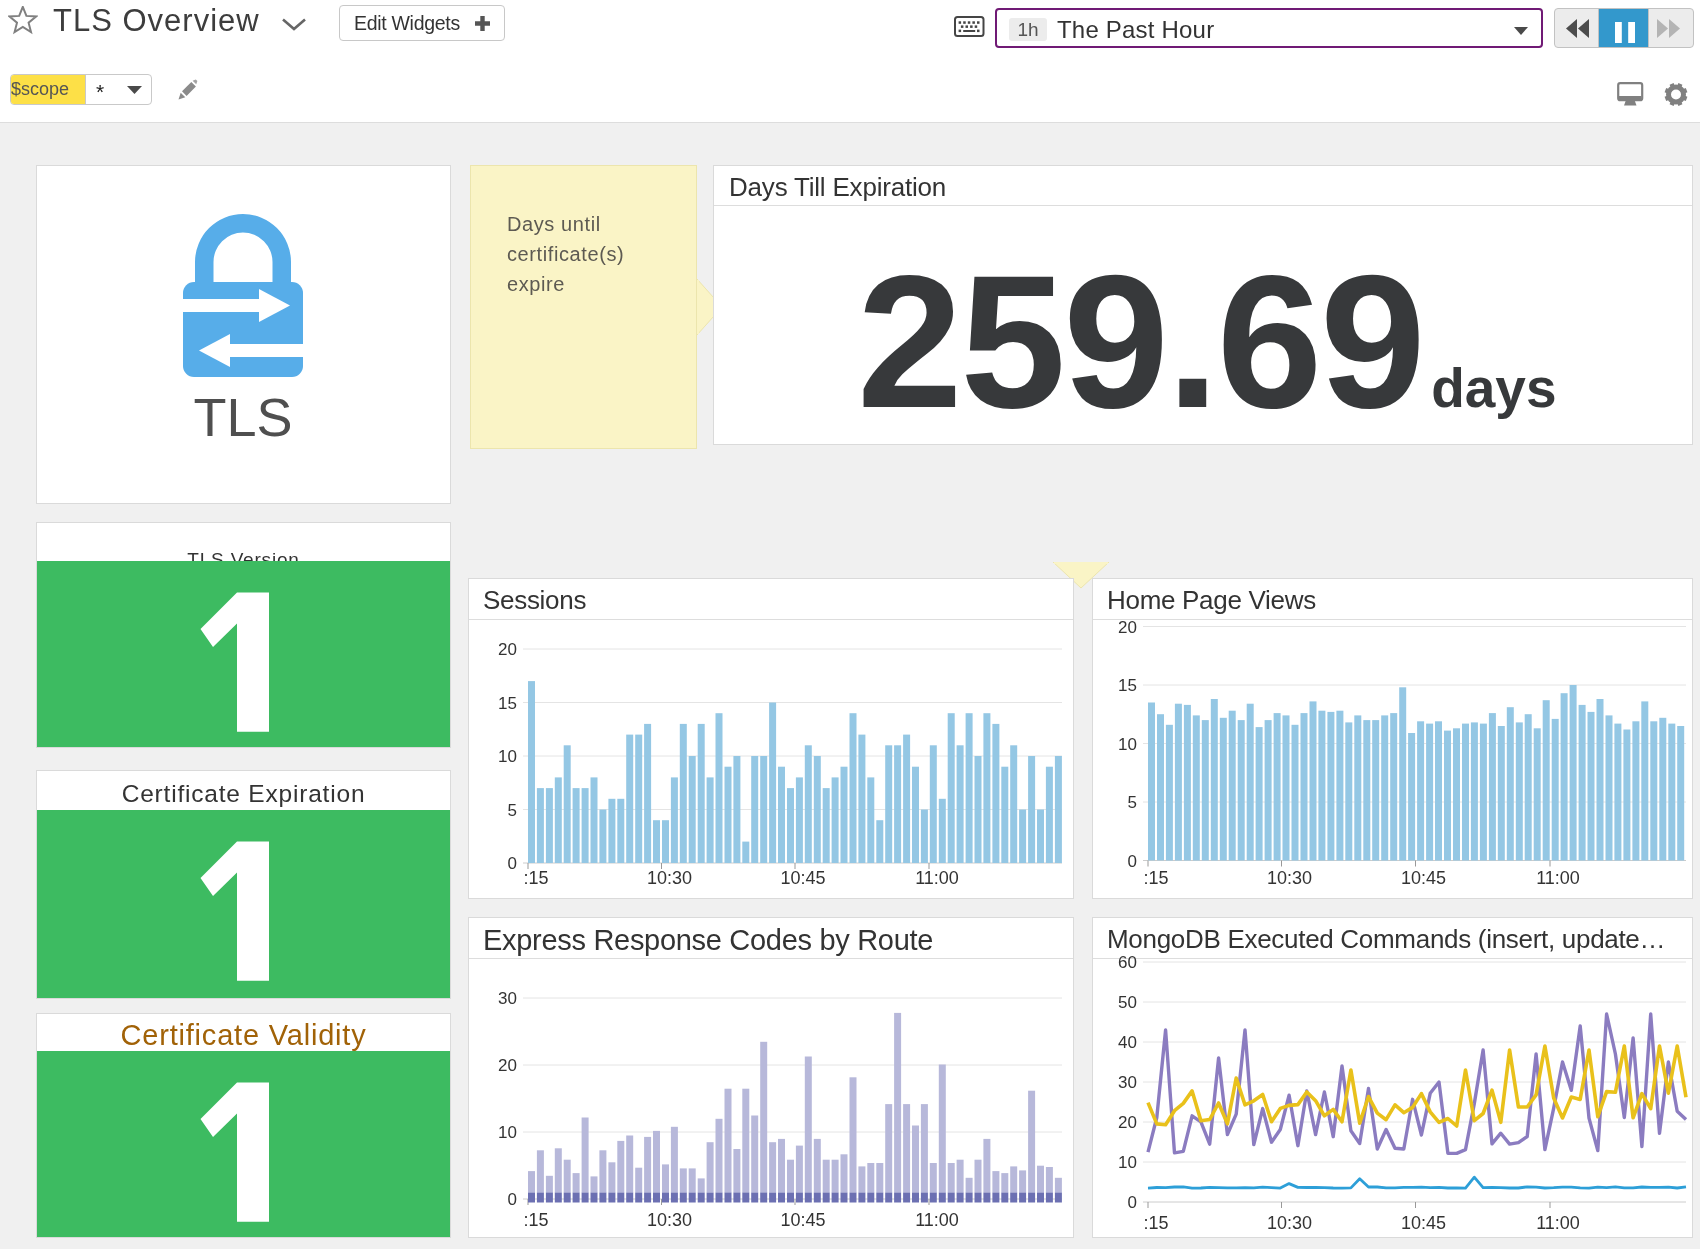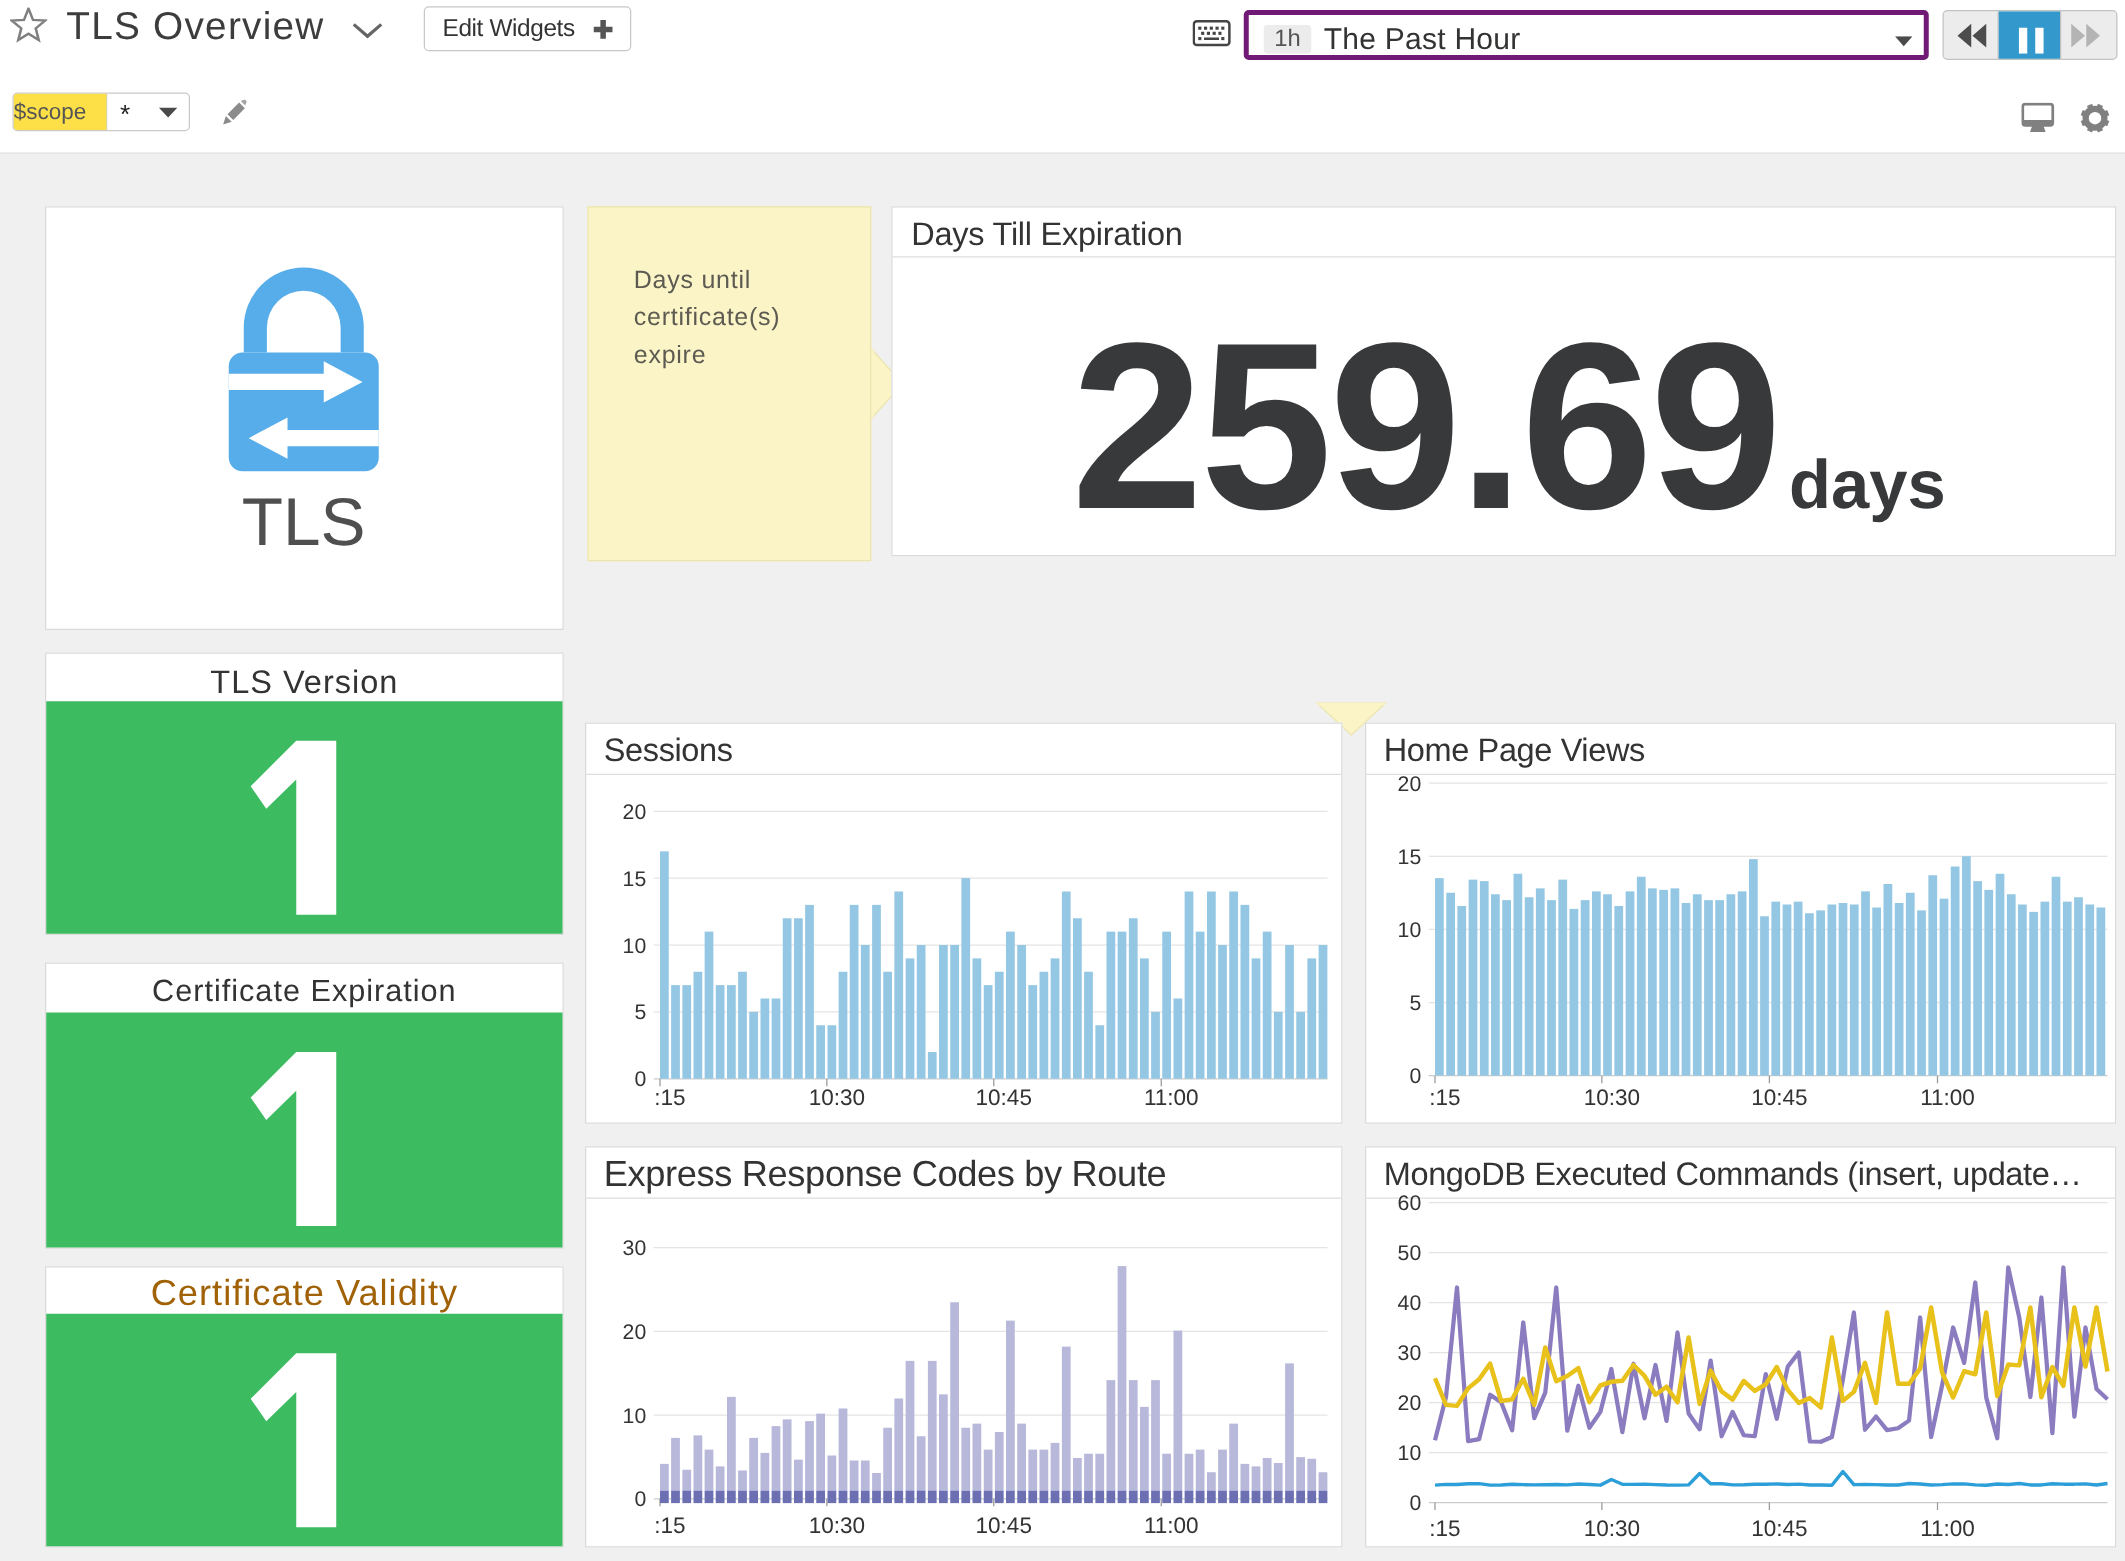--- a/index.html
+++ b/index.html
@@ -32,21 +32,21 @@
         <rect x="23" y="5.3" width="2.5" height="2.5"></rect>
         <rect x="6.9" y="9.4" width="2.5" height="2.5"></rect>
         <rect x="11.5" y="9.4" width="2.5" height="2.5"></rect>
         <rect x="16.1" y="9.4" width="2.5" height="2.5"></rect>
         <rect x="20.7" y="9.4" width="2.5" height="2.5"></rect>
         <rect x="4.6" y="13.6" width="2.5" height="2.5"></rect>
         <rect x="9.2" y="14" width="12" height="2"></rect>
         <rect x="23" y="13.6" width="2.5" height="2.5"></rect>
       </g>
     </svg>
-    <div class="abs" style="left:995px;top:8px;width:548px;height:40px;border:4px solid #701a75;border-radius:4px;background:#fff">
+    <div class="abs" style="left:995px;top:8px;width:548px;height:40px;border:2px solid #701a75;border-radius:4px;background:#fff">
       <div class="abs" style="left:12px;top:8px;width:38px;height:23px;background:#ececec;border-radius:3px;text-align:center;font-size:19px;color:#555;line-height:23px">1h</div>
       <span class="abs" style="left:60px;top:6px;font-size:24px;color:#333;letter-spacing:0.2px;white-space:nowrap">The Past Hour</span>
       <svg class="abs" style="left:517px;top:17px" width="14" height="9">
         <polygon points="0,0 14,0 7,8" fill="#4a4a4a"></polygon>
       </svg>
     </div>
     <div class="abs" style="left:1554px;top:8px;width:140px;height:40px;border:1px solid #c2c2c2;border-radius:4px;background:#ececec;overflow:hidden">
       <div class="abs" style="left:43px;top:0;width:1px;height:40px;background:#c2c2c2"></div>
       <div class="abs" style="left:44px;top:0;width:49px;height:40px;background:#3398cc"></div>
       <div class="abs" style="left:93px;top:0;width:1px;height:40px;background:#c2c2c2"></div>
@@ -95,21 +95,21 @@
     <svg class="abs" style="left:36px;top:165px" width="415" height="339" viewBox="0 0 415 339">
       <path d="M 159 117 L 159 97 A 48 48 0 0 1 255 97 L 255 117 L 236.5 117 L 236.5 97 A 29.5 29.5 0 0 0 177.5 97 L 177.5 117 Z" fill="#57ade9"></path>
       <rect x="147" y="117" width="120" height="95" rx="11" fill="#57ade9"></rect>
       <rect x="147" y="134" width="80" height="13" fill="#fff"></rect>
       <polygon points="223,124 254,140.5 223,157" fill="#fff"></polygon>
       <rect x="190" y="179" width="77" height="13" fill="#fff"></rect>
       <polygon points="163,185.5 194,169 194,202" fill="#fff"></polygon>
       <text x="207" y="271" font-size="54" fill="#4f4f4f" text-anchor="middle" font-weight="500">TLS</text>
     </svg>
     <div class="card" style="left:36px;top:522px;width:415px;height:226px">
-      <div style="position:absolute;left:0;top:0;width:100%;height:38px;text-align:center;font-size:26px;color:#333;letter-spacing:0.8px;line-height:38px;padding-top:3px">TLS Version</div>
+      <div style="position:absolute;left:0;top:0;width:100%;height:38px;text-align:center;font-size:19px;color:#333;letter-spacing:0.8px;line-height:38px;padding-top:18px">TLS Version</div>
       <div style="position:absolute;left:0;top:38px;width:100%;height:186px;background:#3dbb61"></div>
       <svg style="position:absolute;left:163px;top:69px" width="70" height="141">
         <polygon points="37.0,0.5 69.0,0.5 69.0,139.8 37.0,139.8 37.0,31.5 13.0,55.0 0.5,37.0" fill="#ffffff"></polygon>
       </svg>
     </div>
     <div class="card" style="left:36px;top:770px;width:415px;height:229px">
       <div style="position:absolute;left:0;top:0;width:100%;height:39px;text-align:center;font-size:24.5px;color:#333;letter-spacing:0.8px;line-height:39px;padding-top:3px">Certificate Expiration</div>
       <div style="position:absolute;left:0;top:39px;width:100%;height:188px;background:#3dbb61"></div>
       <svg style="position:absolute;left:163px;top:70px" width="70" height="141">
         <polygon points="37.0,0.5 69.0,0.5 69.0,139.8 37.0,139.8 37.0,31.5 13.0,55.0 0.5,37.0" fill="#ffffff"></polygon>

